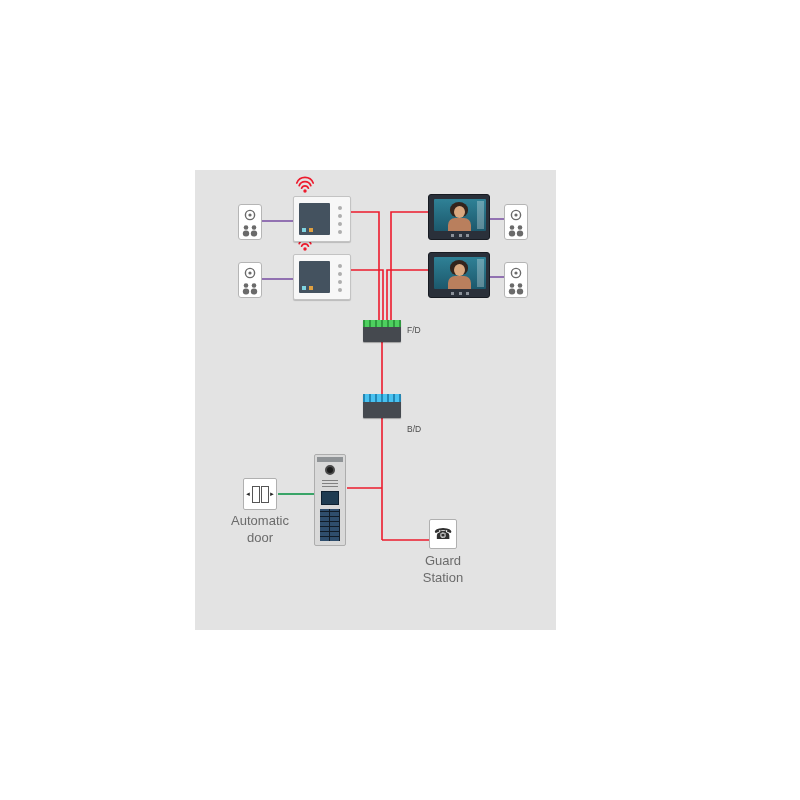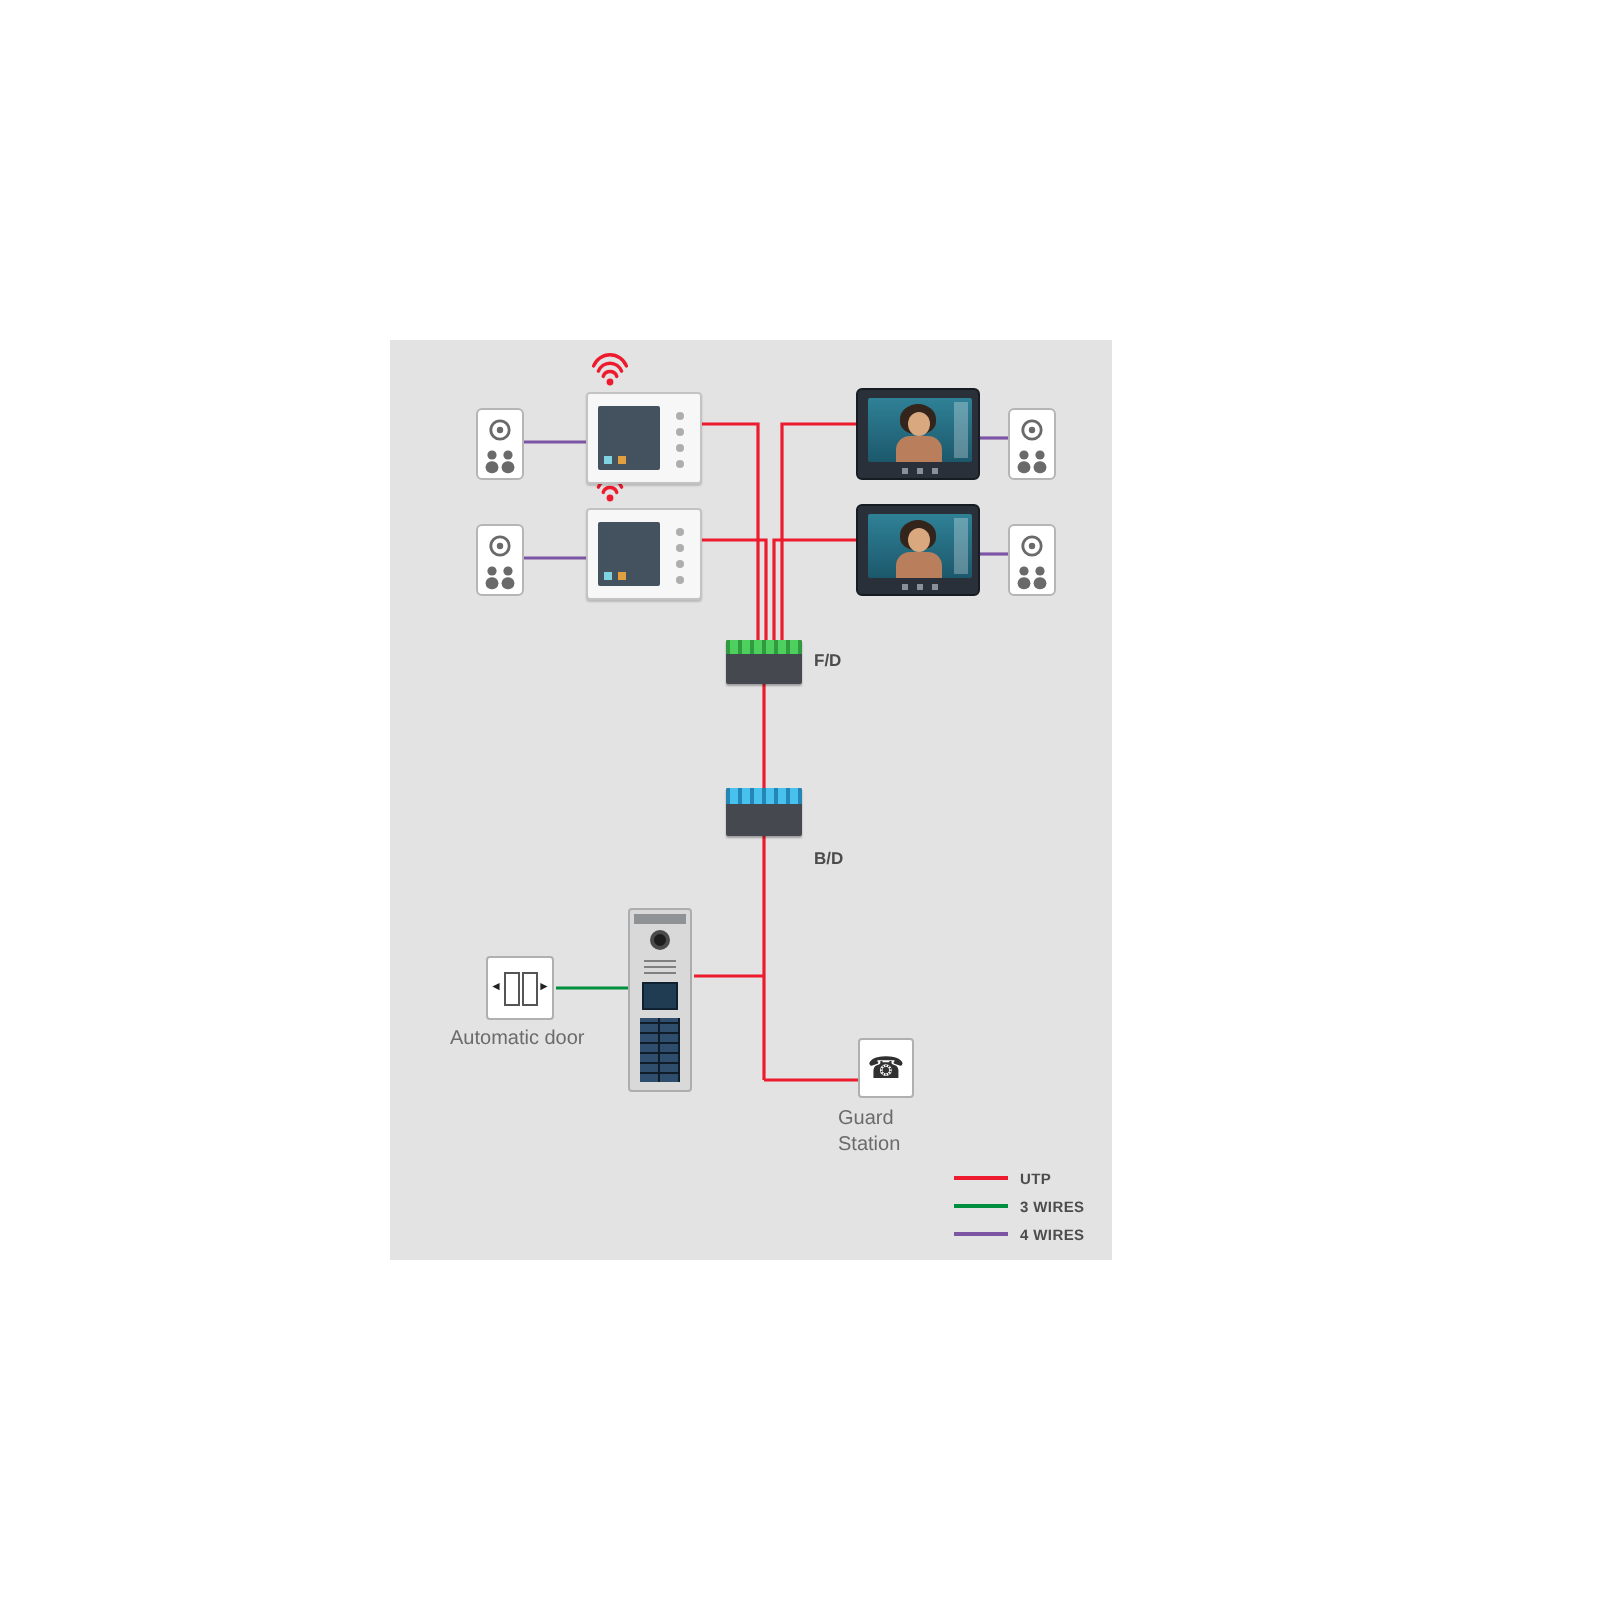--- a/index.html
+++ b/index.html
@@ -28,22 +28,22 @@
   .md-body{position:absolute;left:14px;top:19px;width:23px;height:13px;border-radius:7px 7px 0 0;background:#b97f5d}
   .md-btns{position:absolute;left:22px;top:39px;width:18px;height:3px;
     background:repeating-linear-gradient(90deg,#8a9099 0 3px,transparent 3px 7.5px)}
 
   .distbox{width:38px;height:22px;background:#45494f;border-radius:1px;box-shadow:0 1px 1px rgba(0,0,0,.3)}
   .fd-top{height:7px;border-radius:1px 1px 0 0;
     background:repeating-linear-gradient(90deg,#2f9a3f 0 2px,#4ed05f 2px 6px)}
   .bd-top{height:8px;border-radius:1px 1px 0 0;
     background:repeating-linear-gradient(90deg,#2387b5 0 2px,#49c1ef 2px 6px)}
 
-  .lbl{position:absolute;font-size:8.5px;font-weight:bold;color:#4c4c4c}
-  .cap{position:absolute;font-size:10px;color:#6b6b6b;text-align:left;line-height:1.3}
+  .lbl{position:absolute;font-size:8.5px;font-weight:normal;color:#4c4c4c}
+  .cap{position:absolute;font-size:13px;color:#6b6b6b;text-align:center;line-height:1.3}
 
   .station{width:32px;height:92px;background:#d9d9d9;border:1px solid #adadad;border-radius:2px}
   .st-top{position:absolute;left:2px;top:2px;width:26px;height:5px;background:#8f9396}
   .st-cam{position:absolute;left:10px;top:10px;width:10px;height:10px;border-radius:50%;
     background:#1d1d1d;border:2px solid #4a4a4a}
   .st-grille{position:absolute;left:7px;top:25px;width:16px;height:7px;
     background:repeating-linear-gradient(0deg,#808080 0 1px,transparent 1px 3px)}
   .st-screen{position:absolute;left:6px;top:36px;width:18px;height:14px;background:#1f3c52;border:1px solid #0f2030}
   .st-keypad{position:absolute;left:5px;top:54px;width:20px;height:32px;background-color:#101c28;
     background-image:repeating-linear-gradient(0deg,transparent 0 4px,#101c28 4px 5px),
@@ -208,28 +208,14 @@
   <span class="cap" style="left:225px;top:513px;width:70px">Automatic door</span>
 
   <div class="guard abs" style="left:429px;top:519px">
     <span>☎</span>
   </div>
   <span class="cap" style="left:419px;top:553px;width:48px;display:block">
     <span style="display:block">Guard</span>
     <span style="display:block">Station</span>
   </span>
 
-  <div class="legend">
-    <div class="lrow">
-      <div class="lsw" style="background: rgb(237, 27, 45);"></div>
-      <span class="llabel">UTP</span>
-    </div>
-    <div class="lrow">
-      <div class="lsw" style="background: rgb(0, 143, 62);"></div>
-      <span class="llabel">3 WIRES</span>
-    </div>
-    <div class="lrow">
-      <div class="lsw" style="background: rgb(125, 85, 165);"></div>
-      <span class="llabel">4 WIRES</span>
-    </div>
-  </div>
 
 </div>
 
 </body></html>

